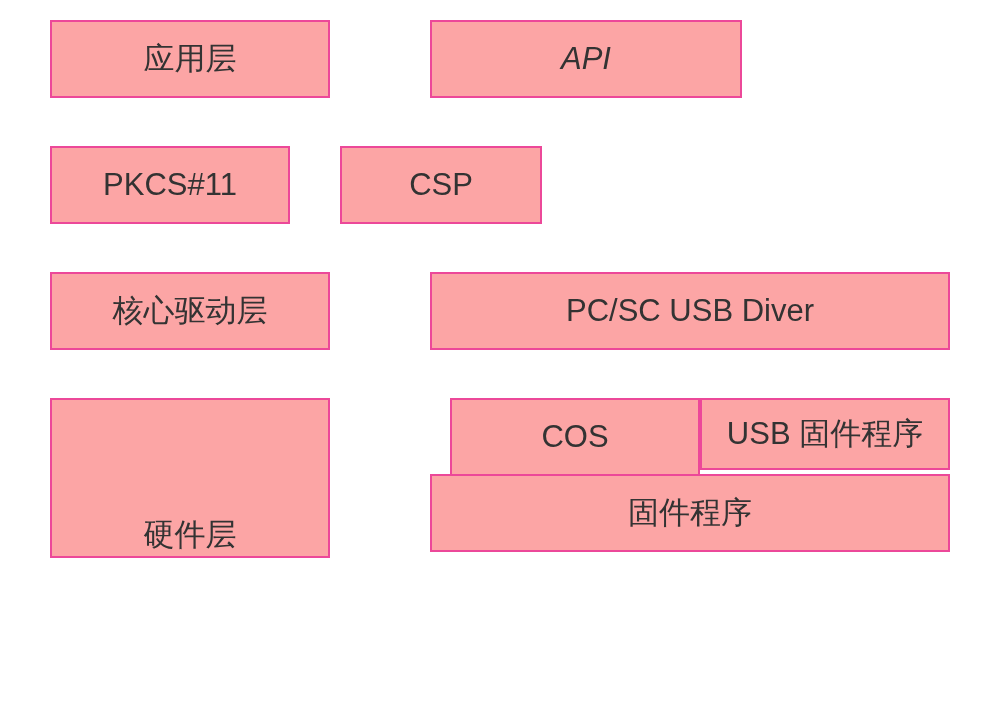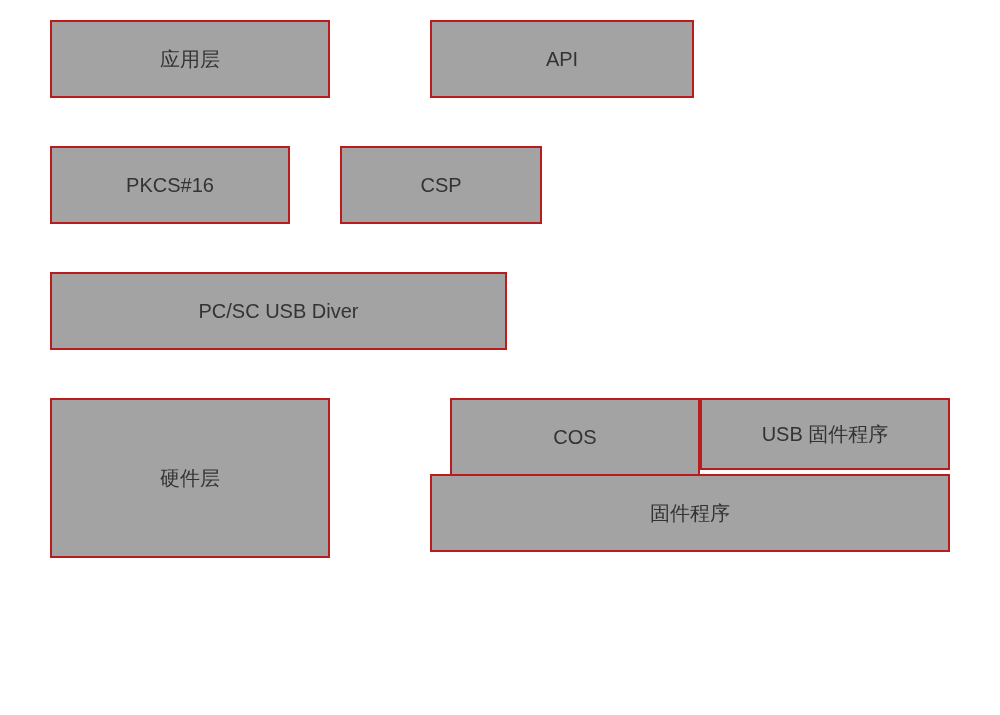--- a/index.html
+++ b/index.html
@@ -23,62 +23,64 @@
     .row {
       display: flex;
       align-items: stretch;
       margin-bottom: 48px;
     }
     .row.last {
       margin-top: 30px;
       margin-bottom: 0;
     }
     .box {
-      border: 2px solid #b91c1c;
+      border: 2px solid #ec4899;
       display: flex;
       align-items: center;
       justify-content: center;
-      font-size: 20px;
+      font-size: 31px;
       color: #333;
-      background: #a3a3a3;
+      background: #fca5a5;
     }
     .label-col {
       width: 280px;
       height: 78px;
       margin-right: 100px;
     }
 
     
     .row1-right {
-      width: 264px;
+      width: 312px;
       height: 78px;
+      font-style: italic;
     }
 
     
     .row2-right1 {
       width: 240px;
       height: 78px;
       margin-right: 50px;
     }
     .row2-right2 {
       width: 202px;
       height: 78px;
     }
 
     
     .row3-right {
-      width: 457px;
+      width: 520px;
       height: 78px;
     }
 
     
     .row4-label {
       width: 280px;
       height: 160px;
       margin-right: 100px;
+      align-items: flex-end;
     }
     .row4-right-container {
       width: 520px;
       display: flex;
       flex-direction: column;
     }
     .row4-top {
       display: flex;
       width: 520px;
       text-align: right;
@@ -107,28 +109,31 @@
     <div class="box label-col">
       <span>应用层</span>
     </div>
     <div class="box row1-right">
       <span>API</span>
     </div>
   </div>
 
   <div class="row">
     <div class="box row2-right1">
-      <span>PKCS#16</span>
+      <span>PKCS#11</span>
     </div>
     <div class="box row2-right2">
       <span>CSP</span>
     </div>
   </div>
 
   <div class="row">
+    <div class="box label-col">
+      <span>核心驱动层</span>
+    </div>
     <div class="box row3-right">
       <span>PC/SC USB Diver</span>
     </div>
   </div>
 
   <div class="row last">
     <div class="box row4-label">
       <span>硬件层</span>
     </div>
     <div class="row4-right-container">

